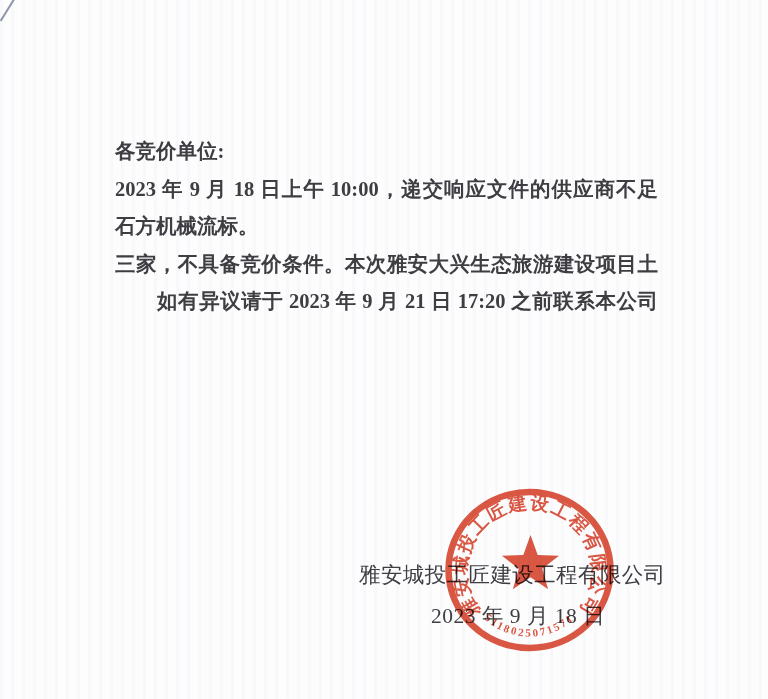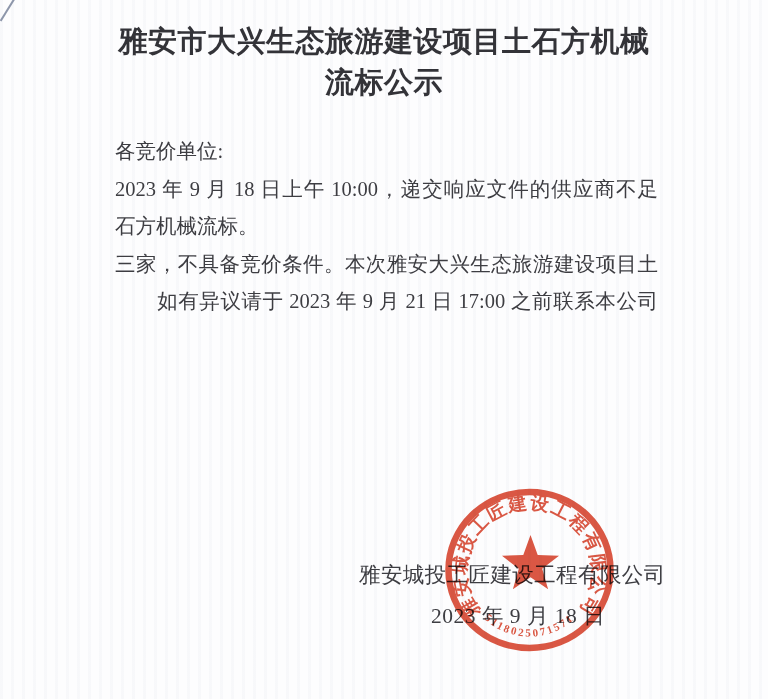--- a/index.html
+++ b/index.html
@@ -41,20 +41,21 @@
     letter-spacing: 0.5px;
     color: #333338;
   }
   .body-text {
     position: absolute;
     left: 115px;
     top: 133px;
     width: 543px;
     font-size: 20.5px;
     line-height: 37.6px;
+    font-weight: bold;
   }
   .line { min-height: 37.6px; }
   .line.fill {
     text-align: justify;
     text-align-last: justify;
   }
   .sig-company {
     position: absolute;
     left: 359px;
     top: 560px;
@@ -85,30 +86,29 @@
   }
 </style>
 </head>
 <body>
 
 <div class="page">
 
   <div class="scan-mark"></div>
 
   <h1 class="doc-title">
-    <span>雅安市大兴生态旅游建设项目土石方机械</span><br>
-    <span>流标公示</span>
+    <br>
   </h1>
 
   <div class="body-text">
     <div class="line">各竞价单位:</div>
     <div class="line fill">2023 年 9 月 18 日上午 10:00，递交响应文件的供应商不足</div>
     <div class="line">石方机械流标。</div>
     <div class="line fill">三家，不具备竞价条件。本次雅安大兴生态旅游建设项目土</div>
-    <div class="line fill">　　如有异议请于 2023 年 9 月 21 日 17:00 之前联系本公司</div>
+    <div class="line fill">　　如有异议请于 2023 年 9 月 21 日 17:20 之前联系本公司</div>
   </div>
 
   <div class="sig-company">雅安城投工匠建设工程有限公司</div>
   <div class="sig-date">2023 年 9 月 18 日</div>
 
   <svg class="seal" viewBox="-87.5 -84 175 168" xmlns="http://www.w3.org/2000/svg">
     <ellipse cx="0" cy="0" rx="81" ry="78" fill="none" stroke="#d8462f" stroke-width="6.5"></ellipse>
     <path transform="translate(1,-5)" d="M 0,-30 L 7.23,-9.95 L 28.53,-9.27 L 11.70,3.80 L 17.63,24.27 L 0,12.3
              L -17.63,24.27 L -11.70,3.80 L -28.53,-9.27 L -7.23,-9.95 Z" fill="#d8462f"></path>
     <path id="seal-text-arc" d="M -49.6 41.0 A 63 63 0 1 1 49.6 41.0" fill="none"></path>

